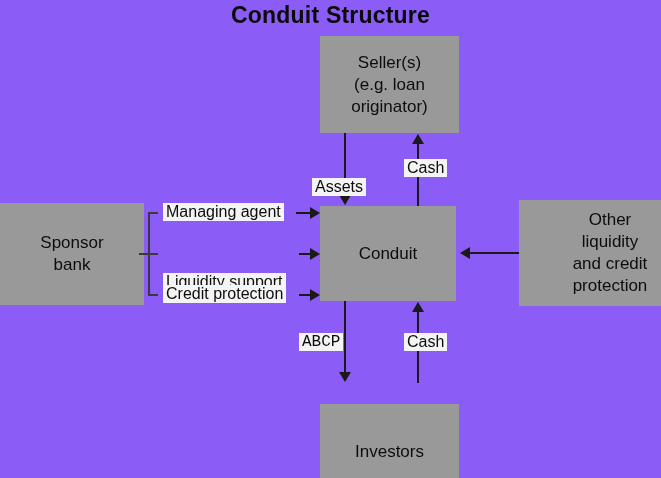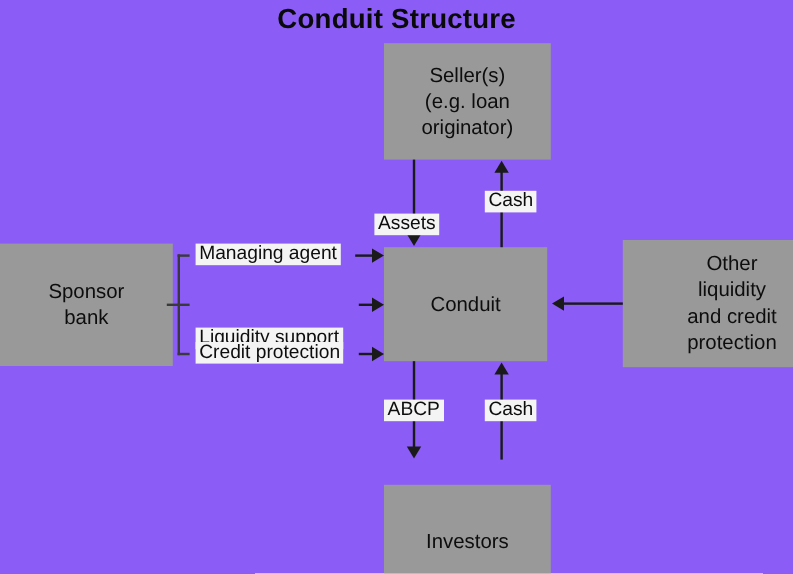--- a/index.html
+++ b/index.html
@@ -155,21 +155,21 @@
   <div class="vline" style="left:344px; top:133px; height:63px;"></div>
   <div class="arrowhead ar-down" style="left:339px; top:195px;"></div>
   <div class="edge-label" style="left:312px; top:159px;margin-top:19px;">Assets</div>
 
   <div class="vline" style="left:417px; top:143px; height:63px;"></div>
   <div class="arrowhead ar-up" style="left:412px; top:134px;"></div>
   <div class="edge-label" style="left:404px; top:159px;">Cash</div>
 
   <div class="vline" style="left:344px; top:301px; height:72px;"></div>
   <div class="arrowhead ar-down" style="left:339px; top:372px;"></div>
-  <div class="edge-label" style="left:320px; top:333px;">ABCP</div>
+  <div class="edge-label" style="left:299px; top:333px;font-family:Liberation Mono, monospace;">ABCP</div>
 
   <div class="vline" style="left:417px; top:311px; height:72px;"></div>
   <div class="arrowhead ar-up" style="left:412px; top:302px;"></div>
   <div class="edge-label" style="left:404px; top:333px;">Cash</div>
 
   <div class="bracket-stem"></div>
   <div class="bracket-v"></div>
   <div class="bracket-tick" style="left:148px; top:212px;"></div>
   <div class="bracket-tick" style="left:148px; top:253px;"></div>
   <div class="bracket-tick" style="left:148px; top:294px;"></div>

